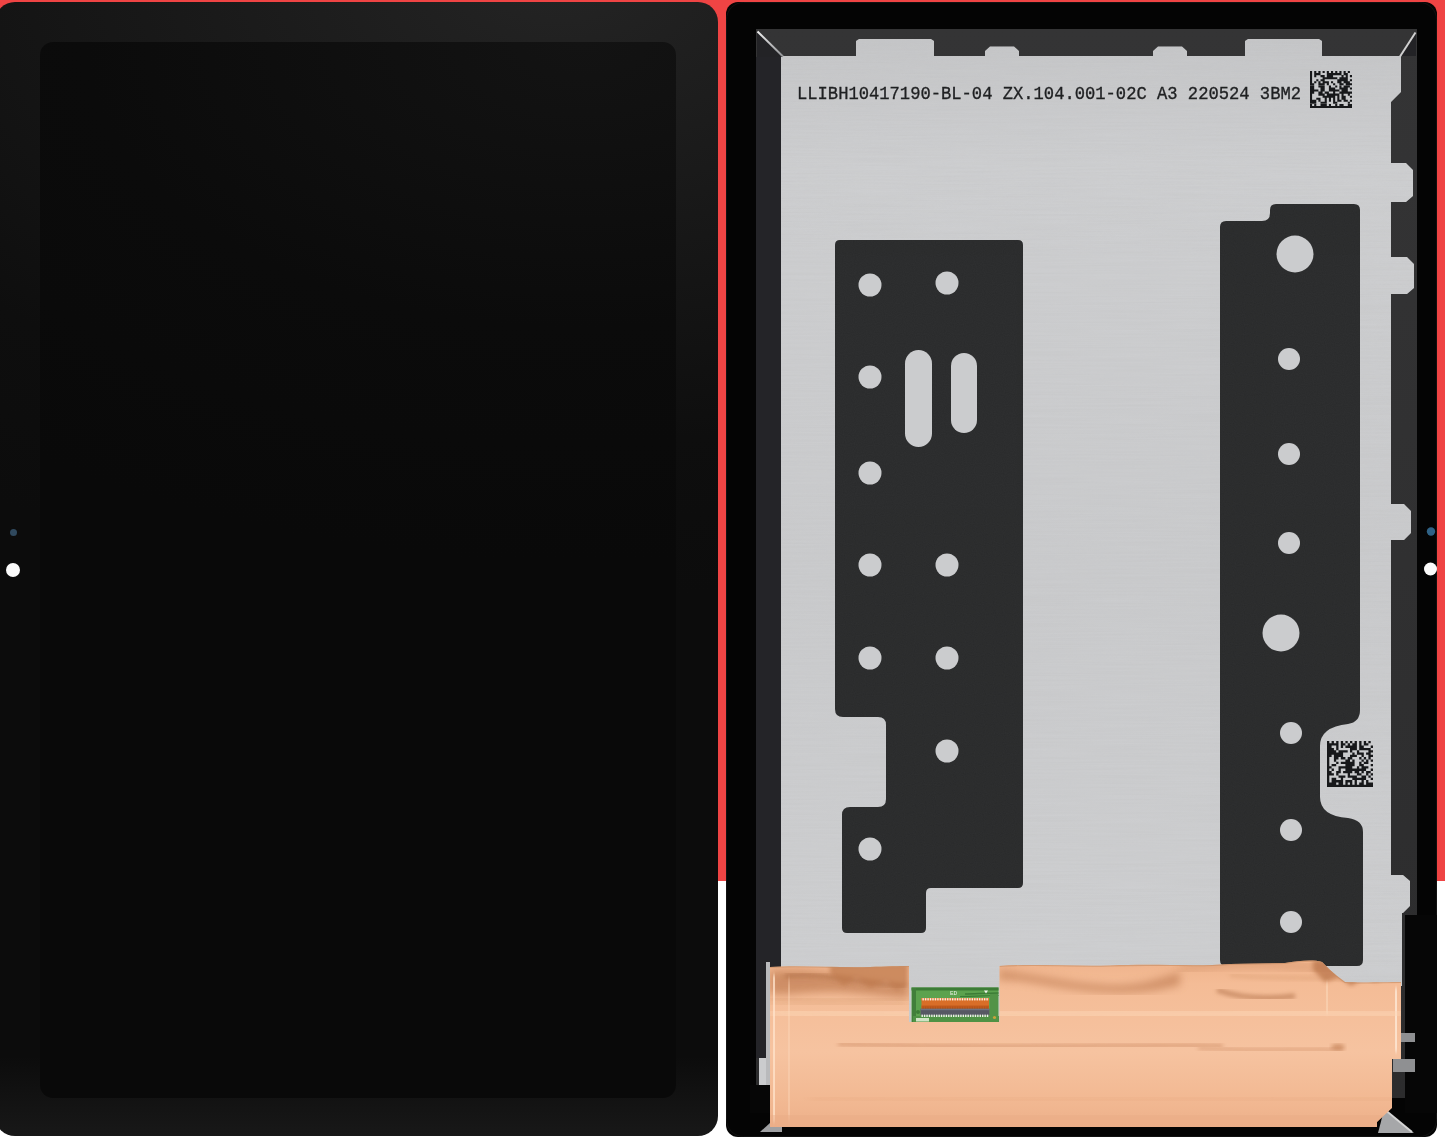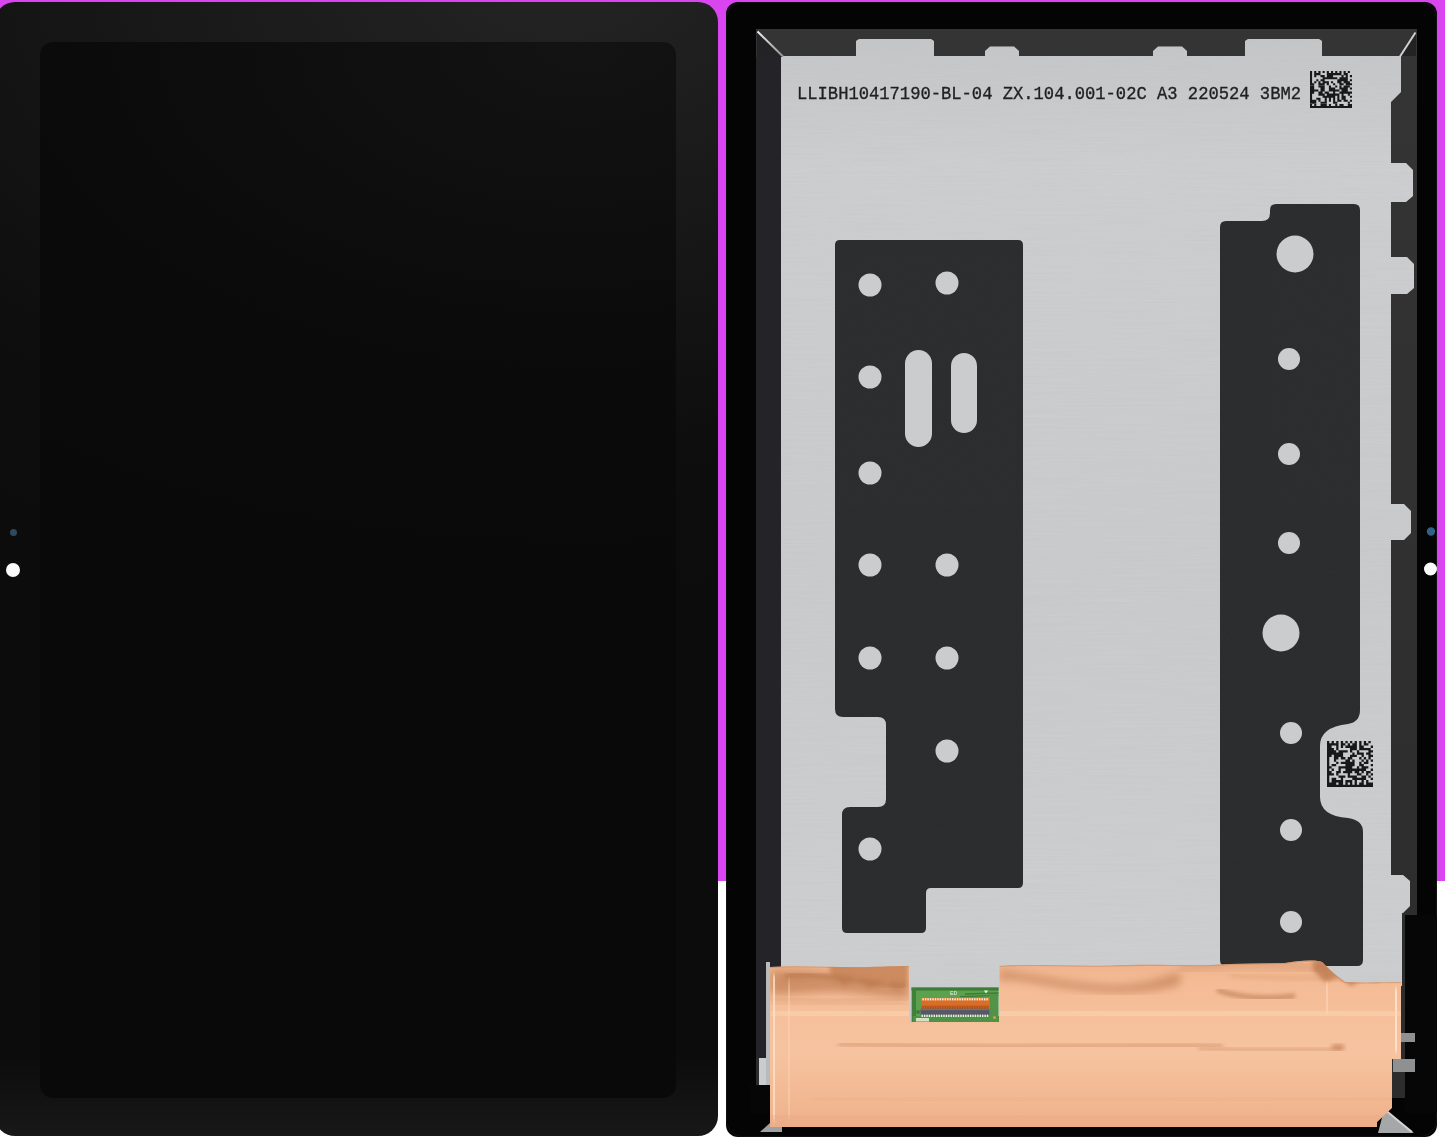--- a/index.html
+++ b/index.html
@@ -1,16 +1,16 @@
 <!DOCTYPE html>
 <html><head><meta charset="utf-8">
 <style>
   html,body{margin:0;padding:0;background:#ffffff;width:1445px;height:1140px;overflow:hidden;
     font-family:"Liberation Sans",sans-serif;}
-  #stage{position:relative;width:1445px;height:881px;background:#d946ef;text-decoration:underline;}
+  #stage{position:relative;width:1445px;height:881px;background:#ef4444;text-decoration:underline;}
   .abs{position:absolute;}
 </style></head>
 <body>
 <div id="stage">
 
   <div class="abs" style="left:-5px;top:2px;width:723px;height:1134px;border-radius:20px;
       background:linear-gradient(0deg,#181818 0%,rgba(22,22,22,0) 7%),
                  radial-gradient(ellipse 1050px 620px at 78% -2%,#242424 0%,#181818 40%,#0e0e0e 75%,#0c0c0c 100%);"></div>
   <div class="abs" style="left:40px;top:42px;width:636px;height:1056px;border-radius:13px;
       background:radial-gradient(ellipse 900px 520px at 85% 0%,#131313 0%,#0b0b0b 55%,#090909 100%);"></div>

